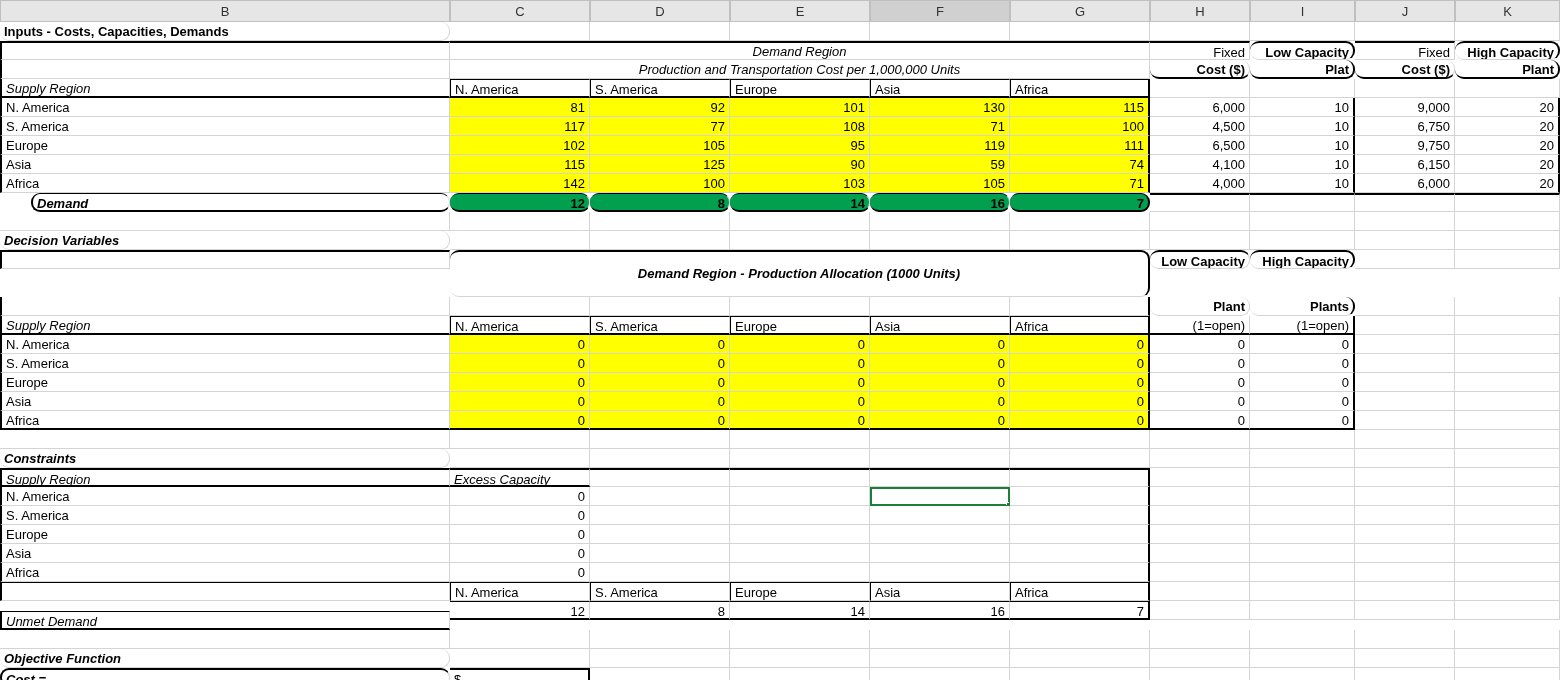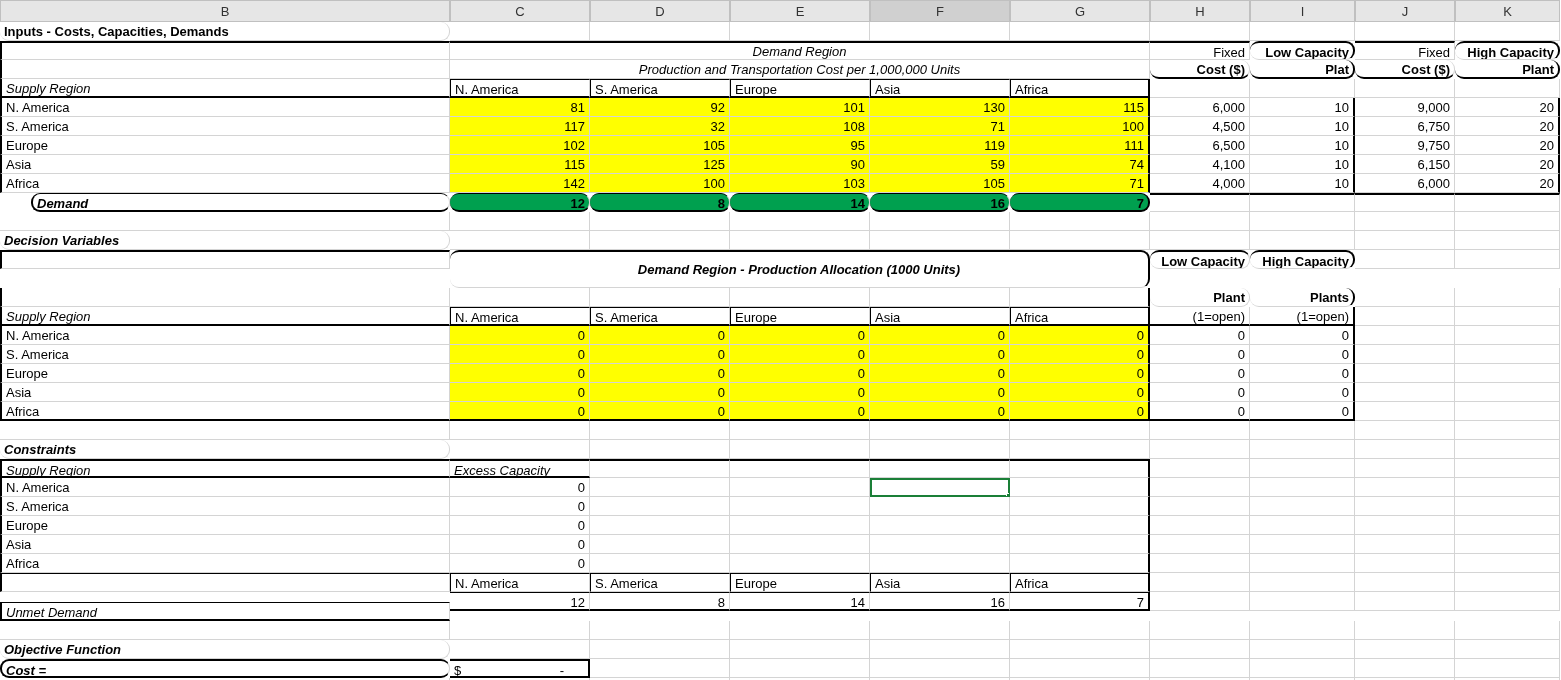--- a/index.html
+++ b/index.html
@@ -104,21 +104,21 @@
     <div class="cell yellow num">92</div>
     <div class="cell yellow num">101</div>
     <div class="cell yellow num">130</div>
     <div class="cell yellow num br">115</div>
     <div class="cell num">6,000</div>
     <div class="cell num br">10</div>
     <div class="cell num">9,000</div>
     <div class="cell num br">20</div>
     <div class="cell bl">S. America</div>
     <div class="cell yellow num">117</div>
-    <div class="cell yellow num">32</div>
+    <div class="cell yellow num">77</div>
     <div class="cell yellow num">108</div>
     <div class="cell yellow num">71</div>
     <div class="cell yellow num br">100</div>
     <div class="cell num">4,500</div>
     <div class="cell num br">10</div>
     <div class="cell num">6,750</div>
     <div class="cell num br">20</div>
     <div class="cell bl">Europe</div>
     <div class="cell yellow num">102</div>
     <div class="cell yellow num">105</div>
@@ -173,21 +173,21 @@
     <div class="cell "></div>
     <div class="cell "></div>
     <div class="cell "></div>
     <div class="cell "></div>
     <div class="cell "></div>
     <div class="cell "></div>
     <div class="cell "></div>
     <div class="cell "></div>
     <div class="cell "></div>
     <div class="cell bt bl"></div>
-    <div class="cell merge bold ital bt br" style="height: 38px; line-height: 38px; grid-column: span 5;">Demand Region - Production Allocation (1000 Units)</div>
+    <div class="cell merge bold ital bt br" style="height: 47px; line-height: 38px; grid-column: span 5;">Demand Region - Production Allocation (1000 Units)</div>
     <div class="cell bt num bold">Low Capacity</div>
     <div class="cell bt num bold br">High Capacity</div>
     <div class="cell "></div>
     <div class="cell "></div>
     <div class="cell bl"></div>
     <div class="cell "></div>
     <div class="cell "></div>
     <div class="cell "></div>
     <div class="cell "></div>
     <div class="cell  br"></div>

